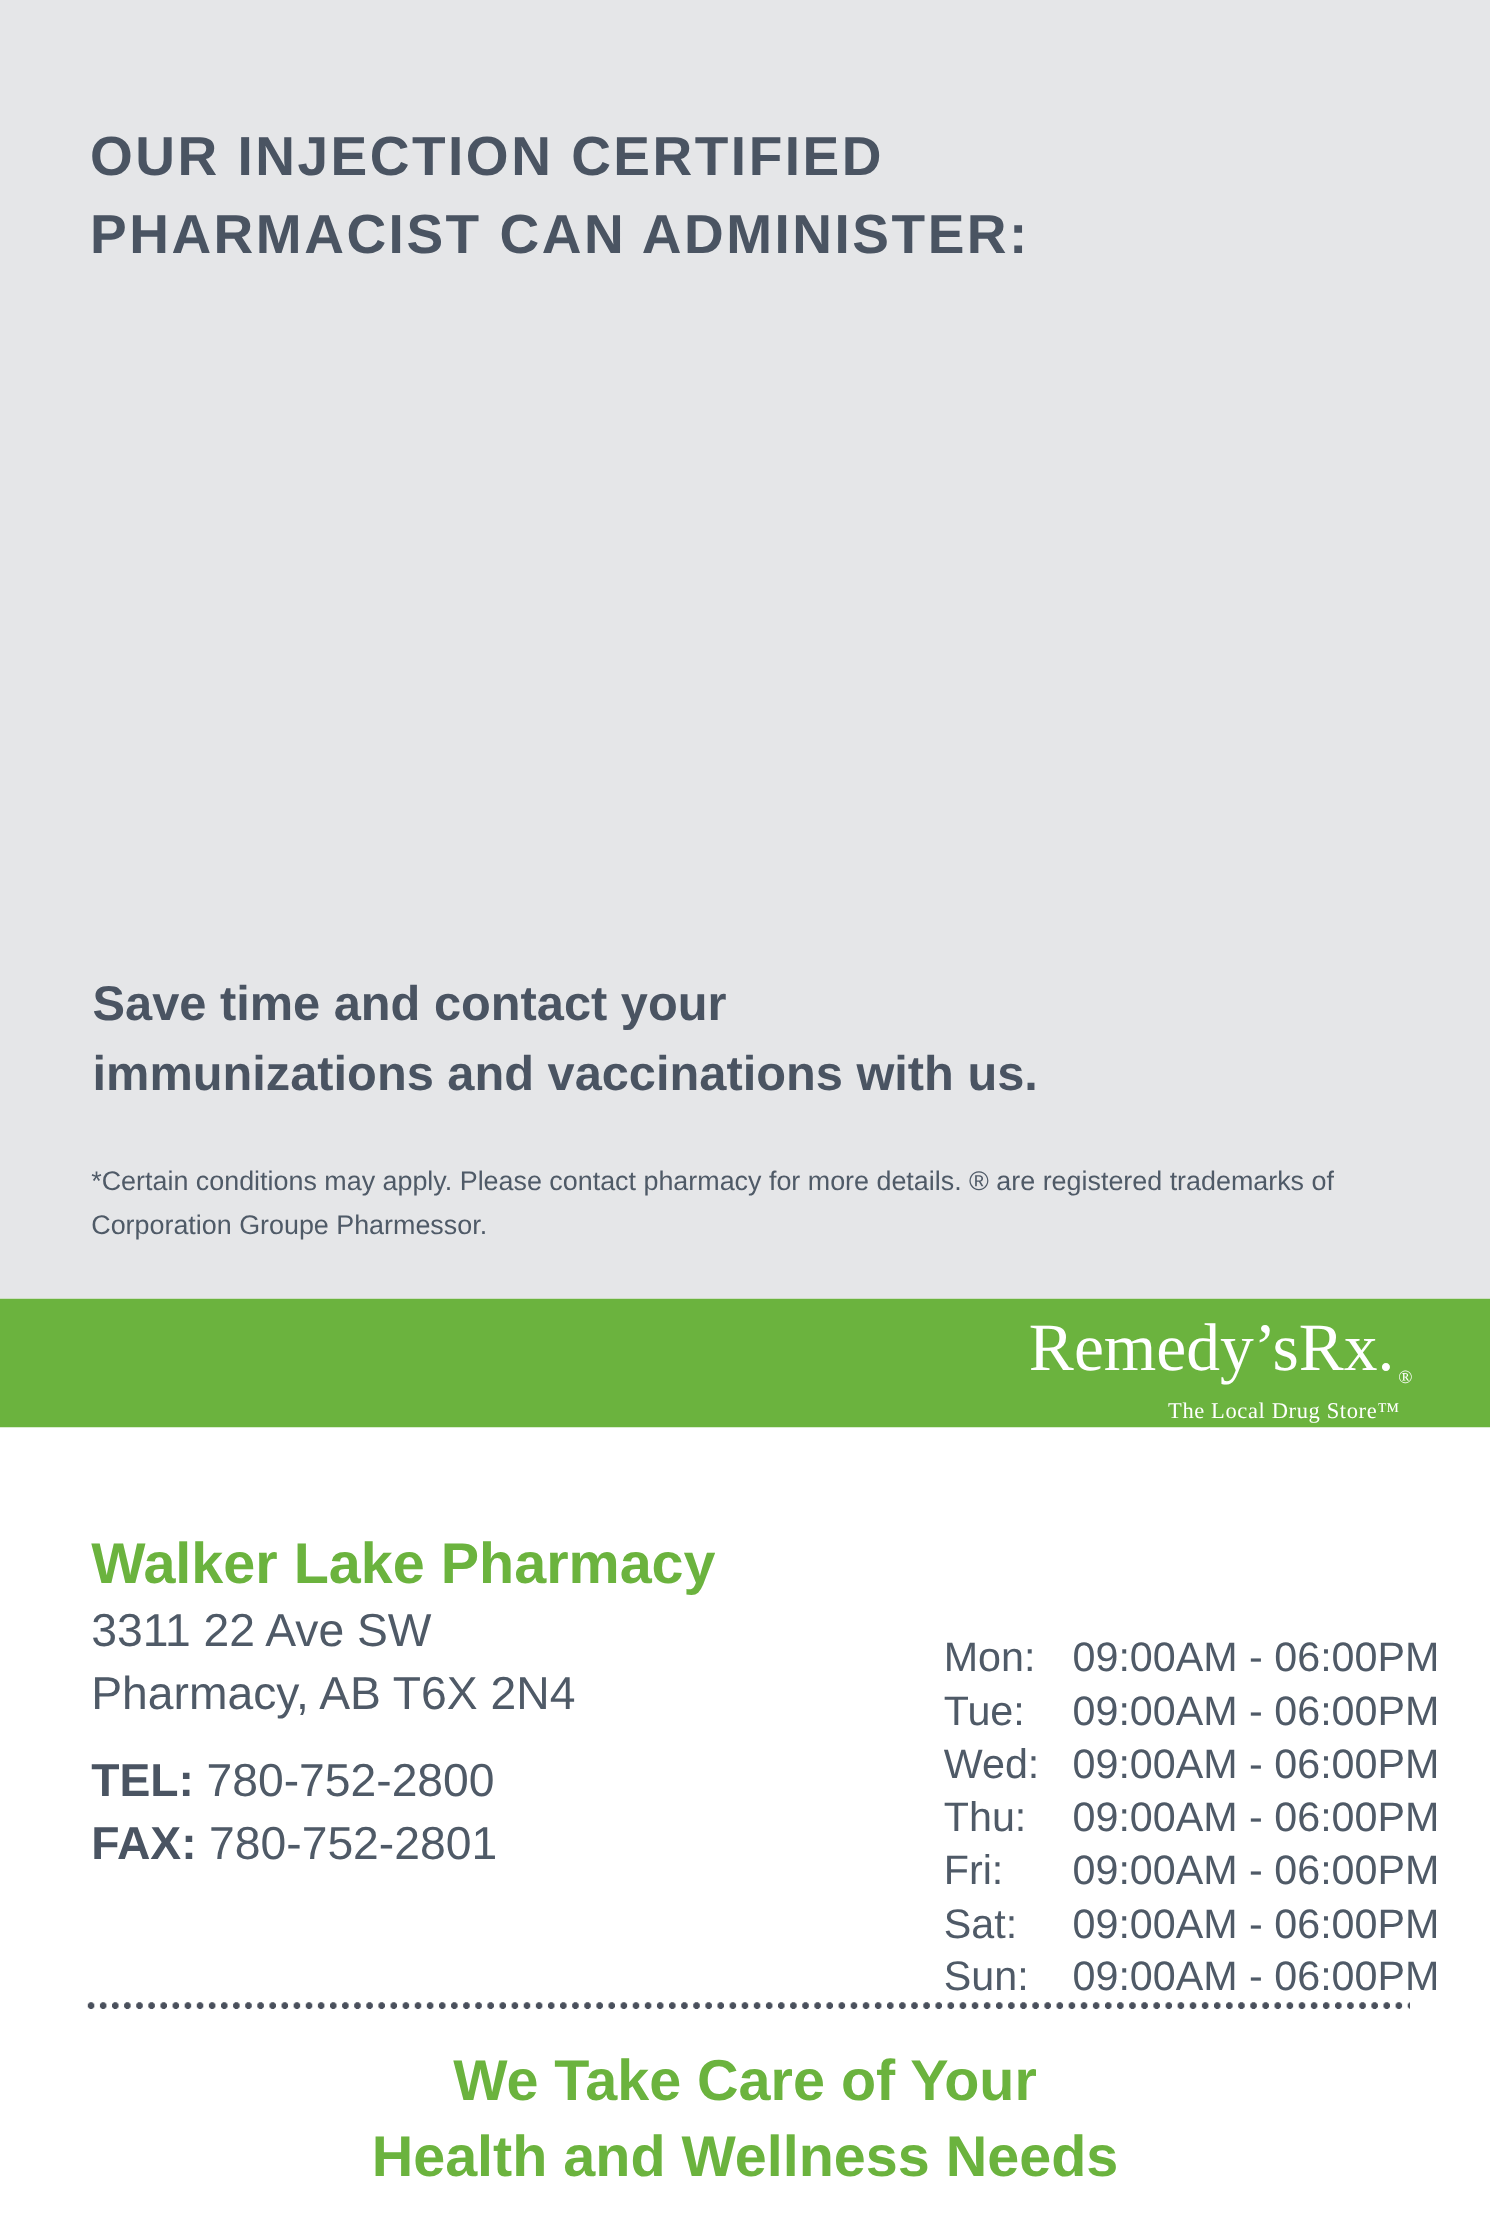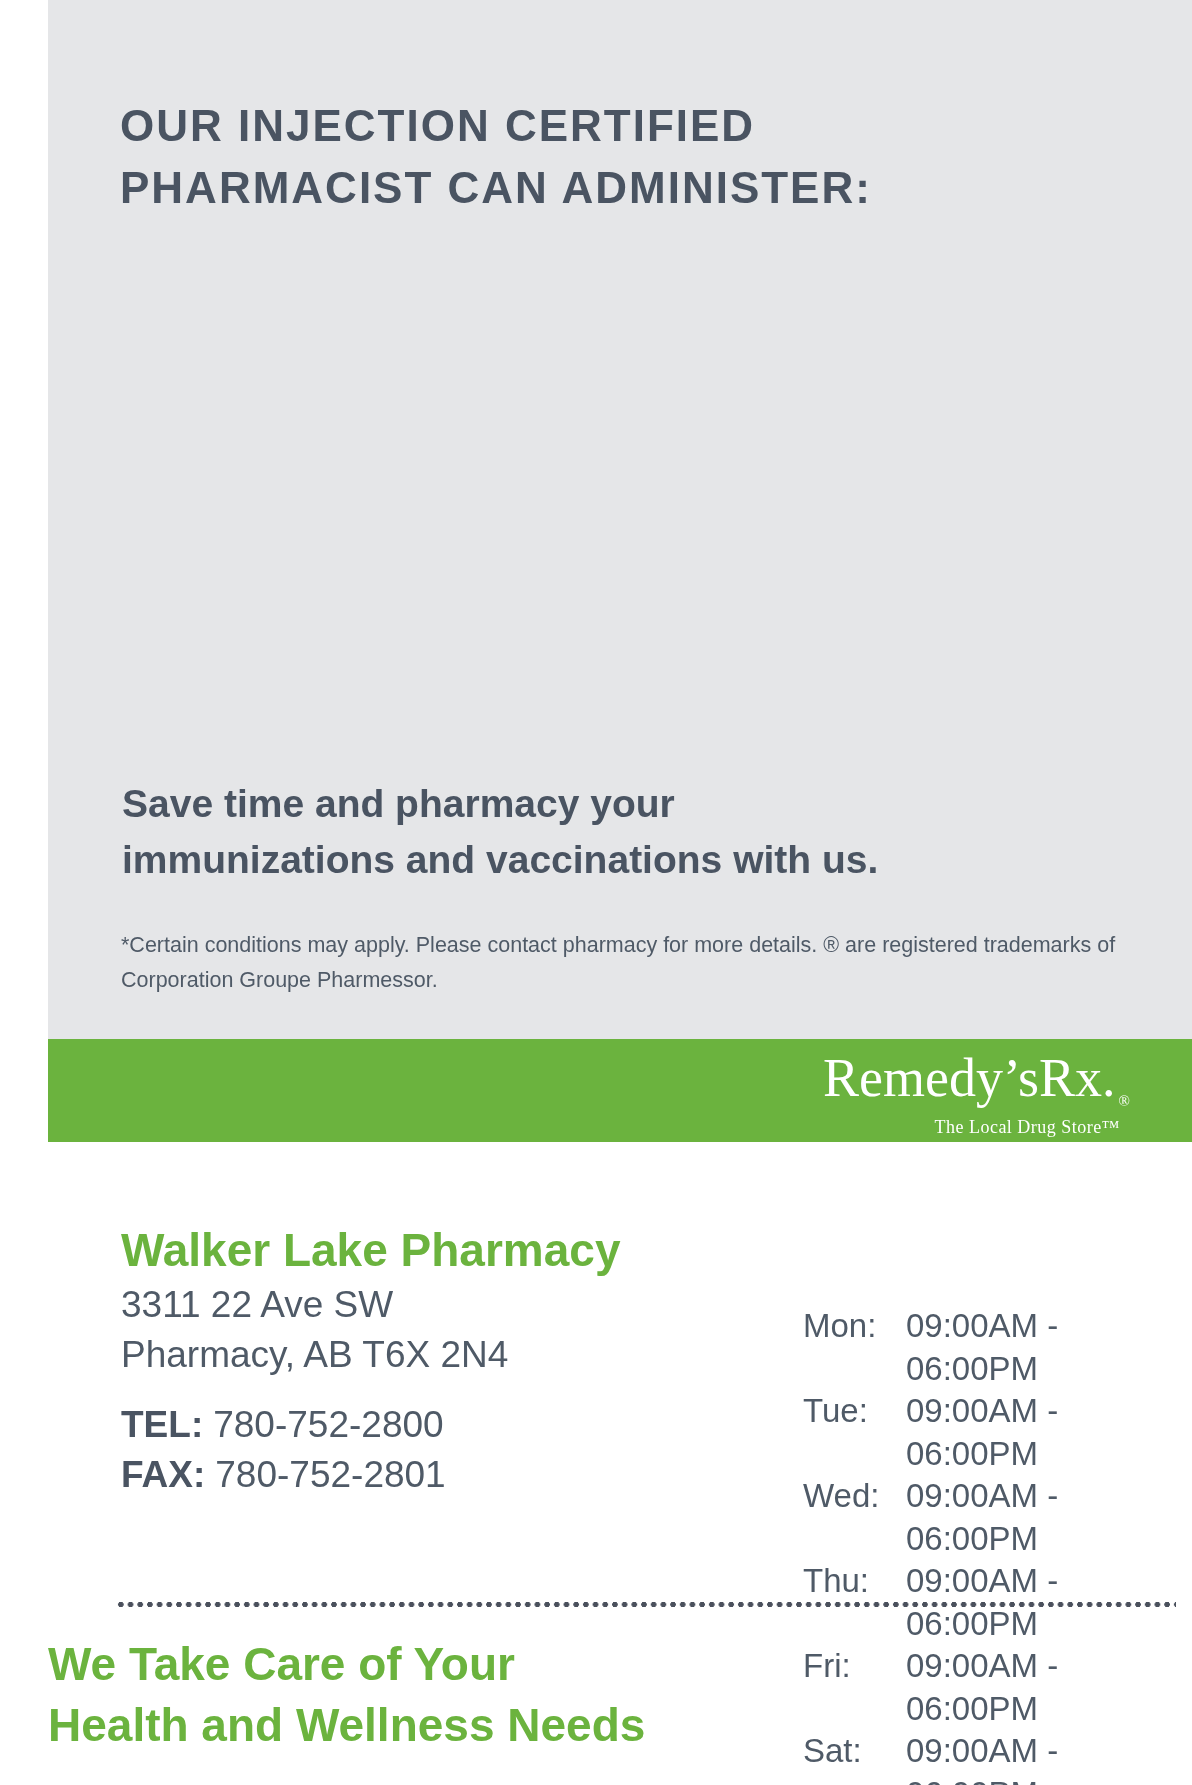--- a/index.html
+++ b/index.html
@@ -10,21 +10,20 @@
     --dot:#4a505c;
   }
   *{box-sizing:border-box;}
   html,body{margin:0;padding:0;background:#fff;}
   .page{
     position:relative;
     width:1192px;height:1785px;
     background:#fff;
     overflow:hidden;
     font-family:"Liberation Sans",sans-serif;
-    padding-left:48px;
   }
   
   .gray-section{
     position:relative;
     width:100%;height:1039px;
     background:var(--bg-gray);
   }
   .headline{
     position:absolute;left:72px;top:95px;
     margin:0;
@@ -93,38 +92,38 @@
   .dotted-divider{
     position:absolute;left:68px;top:459px;
     width:1060px;height:7px;
     background-image:radial-gradient(circle,var(--dot) 2.5px,rgba(0,0,0,0) 2.9px);
     background-size:9.7px 7px;
     background-repeat:repeat-x;
     background-position:0 50%;
   }
   .footer-tagline{
     position:absolute;left:0;right:0;top:492px;
-    text-align:left;
+    text-align:center;
     font-size:46px;font-weight:700;line-height:61px;
     color:var(--green);
   }
 </style>
 </head>
 <body>
 
 <div class="page">
 
   <section class="gray-section">
     <h1 class="headline">
       <span class="headline-line">OUR INJECTION CERTIFIED</span>
       <span class="headline-line">PHARMACIST CAN ADMINISTER:</span>
     </h1>
 
     <div class="promo">
-      <div>Save time and pharmacy your</div>
+      <div>Save time and contact your</div>
       <div>immunizations and vaccinations with us.</div>
     </div>
 
     <p class="disclaimer">
       <span>*Certain conditions may apply. Please contact pharmacy for more details. ® are registered trademarks of</span><br>
       <span>Corporation Groupe Pharmessor.</span>
     </p>
   </section>
 
   <section class="green-band">

